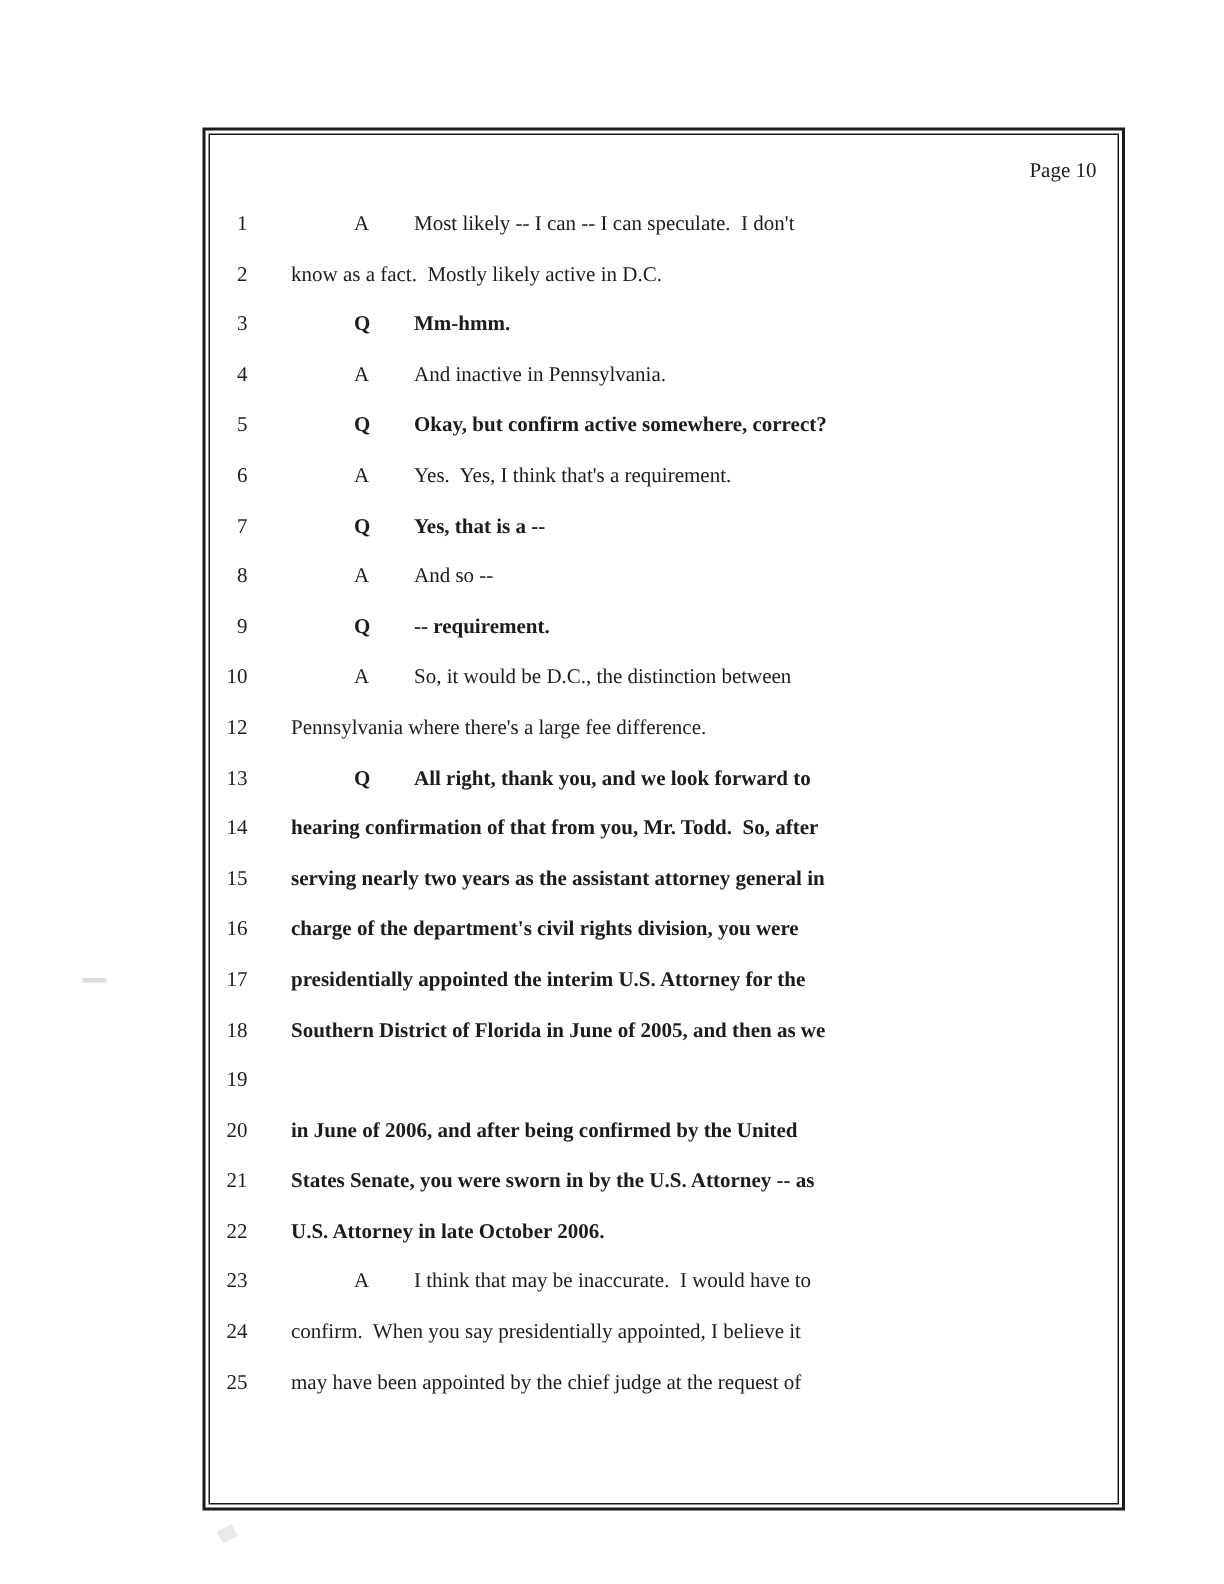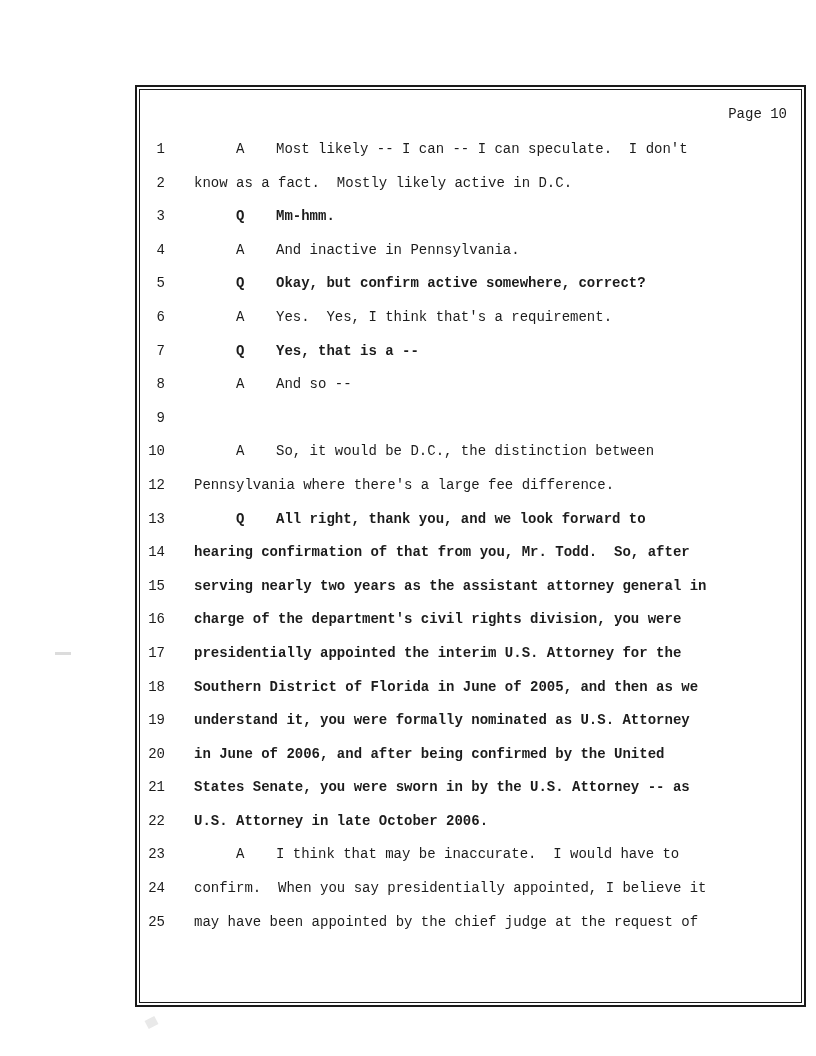--- a/index.html
+++ b/index.html
@@ -12,26 +12,27 @@
     font-family: "Liberation Mono", "DejaVu Sans Mono", monospace;
     color: #1c1c1c;
     overflow: hidden;
   }
 
   
   .box-outer {
     position: absolute;
     left: 135px;
     top: 85px;
-    width: 671px;
+    width: 615px;
     height: 922px;
     border: 2px solid #1a1a1a;
     padding: 2px;
     box-sizing: border-box;
     background: #ffffff;
+    font-family: Liberation Serif, serif;
   }
   .box-inner {
     width: 100%;
     height: 100%;
     border: 1px solid #1a1a1a;
     box-sizing: border-box;
     overflow: hidden;
   }
 
   .page-label {
@@ -97,30 +98,30 @@
     <div class="page-label">Page 10</div>
     <div class="lines" id="lines">
         <div class="line"><span class="num">1</span><span class="content"><span class="speaker">A</span><span>Most likely -- I can -- I can speculate.  I don't</span></span></div>
         <div class="line"><span class="num">2</span><span class="content"><span>know as a fact.  Mostly likely active in D.C.</span></span></div>
         <div class="line bold"><span class="num">3</span><span class="content"><span class="speaker">Q</span><span>Mm-hmm.</span></span></div>
         <div class="line"><span class="num">4</span><span class="content"><span class="speaker">A</span><span>And inactive in Pennsylvania.</span></span></div>
         <div class="line bold"><span class="num">5</span><span class="content"><span class="speaker">Q</span><span>Okay, but confirm active somewhere, correct?</span></span></div>
         <div class="line"><span class="num">6</span><span class="content"><span class="speaker">A</span><span>Yes.  Yes, I think that's a requirement.</span></span></div>
         <div class="line bold"><span class="num">7</span><span class="content"><span class="speaker">Q</span><span>Yes, that is a --</span></span></div>
         <div class="line"><span class="num">8</span><span class="content"><span class="speaker">A</span><span>And so --</span></span></div>
-        <div class="line bold"><span class="num">9</span></div>
+        <div class="line bold"><span class="num">9</span><span class="content"><span class="speaker">Q</span><span>-- requirement.</span></span></div>
         <div class="line"><span class="num">10</span><span class="content"><span class="speaker">A</span><span>So, it would be D.C., the distinction between</span></span></div>
         <div class="line"><span class="num">12</span><span class="content"><span>Pennsylvania where there's a large fee difference.</span></span></div>
         <div class="line bold"><span class="num">13</span><span class="content"><span class="speaker">Q</span><span>All right, thank you, and we look forward to</span></span></div>
         <div class="line bold"><span class="num">14</span><span class="content"><span>hearing confirmation of that from you, Mr. Todd.  So, after</span></span></div>
         <div class="line bold"><span class="num">15</span><span class="content"><span>serving nearly two years as the assistant attorney general in</span></span></div>
         <div class="line bold"><span class="num">16</span><span class="content"><span>charge of the department's civil rights division, you were</span></span></div>
         <div class="line bold"><span class="num">17</span><span class="content"><span>presidentially appointed the interim U.S. Attorney for the</span></span></div>
         <div class="line bold"><span class="num">18</span><span class="content"><span>Southern District of Florida in June of 2005, and then as we</span></span></div>
-        <div class="line bold"><span class="num">19</span><span class="content"><span>understand it, you were formally nominated as U.S. Attorney</span></span></div>
+        <div class="line bold"><span class="num">19</span></div>
         <div class="line bold"><span class="num">20</span><span class="content"><span>in June of 2006, and after being confirmed by the United</span></span></div>
         <div class="line bold"><span class="num">21</span><span class="content"><span>States Senate, you were sworn in by the U.S. Attorney -- as</span></span></div>
         <div class="line bold"><span class="num">22</span><span class="content"><span>U.S. Attorney in late October 2006.</span></span></div>
         <div class="line"><span class="num">23</span><span class="content"><span class="speaker">A</span><span>I think that may be inaccurate.  I would have to</span></span></div>
         <div class="line"><span class="num">24</span><span class="content"><span>confirm.  When you say presidentially appointed, I believe it</span></span></div>
         <div class="line"><span class="num">25</span><span class="content"><span>may have been appointed by the chief judge at the request of</span></span></div>
       </div>
   </div>
 </div>
 

